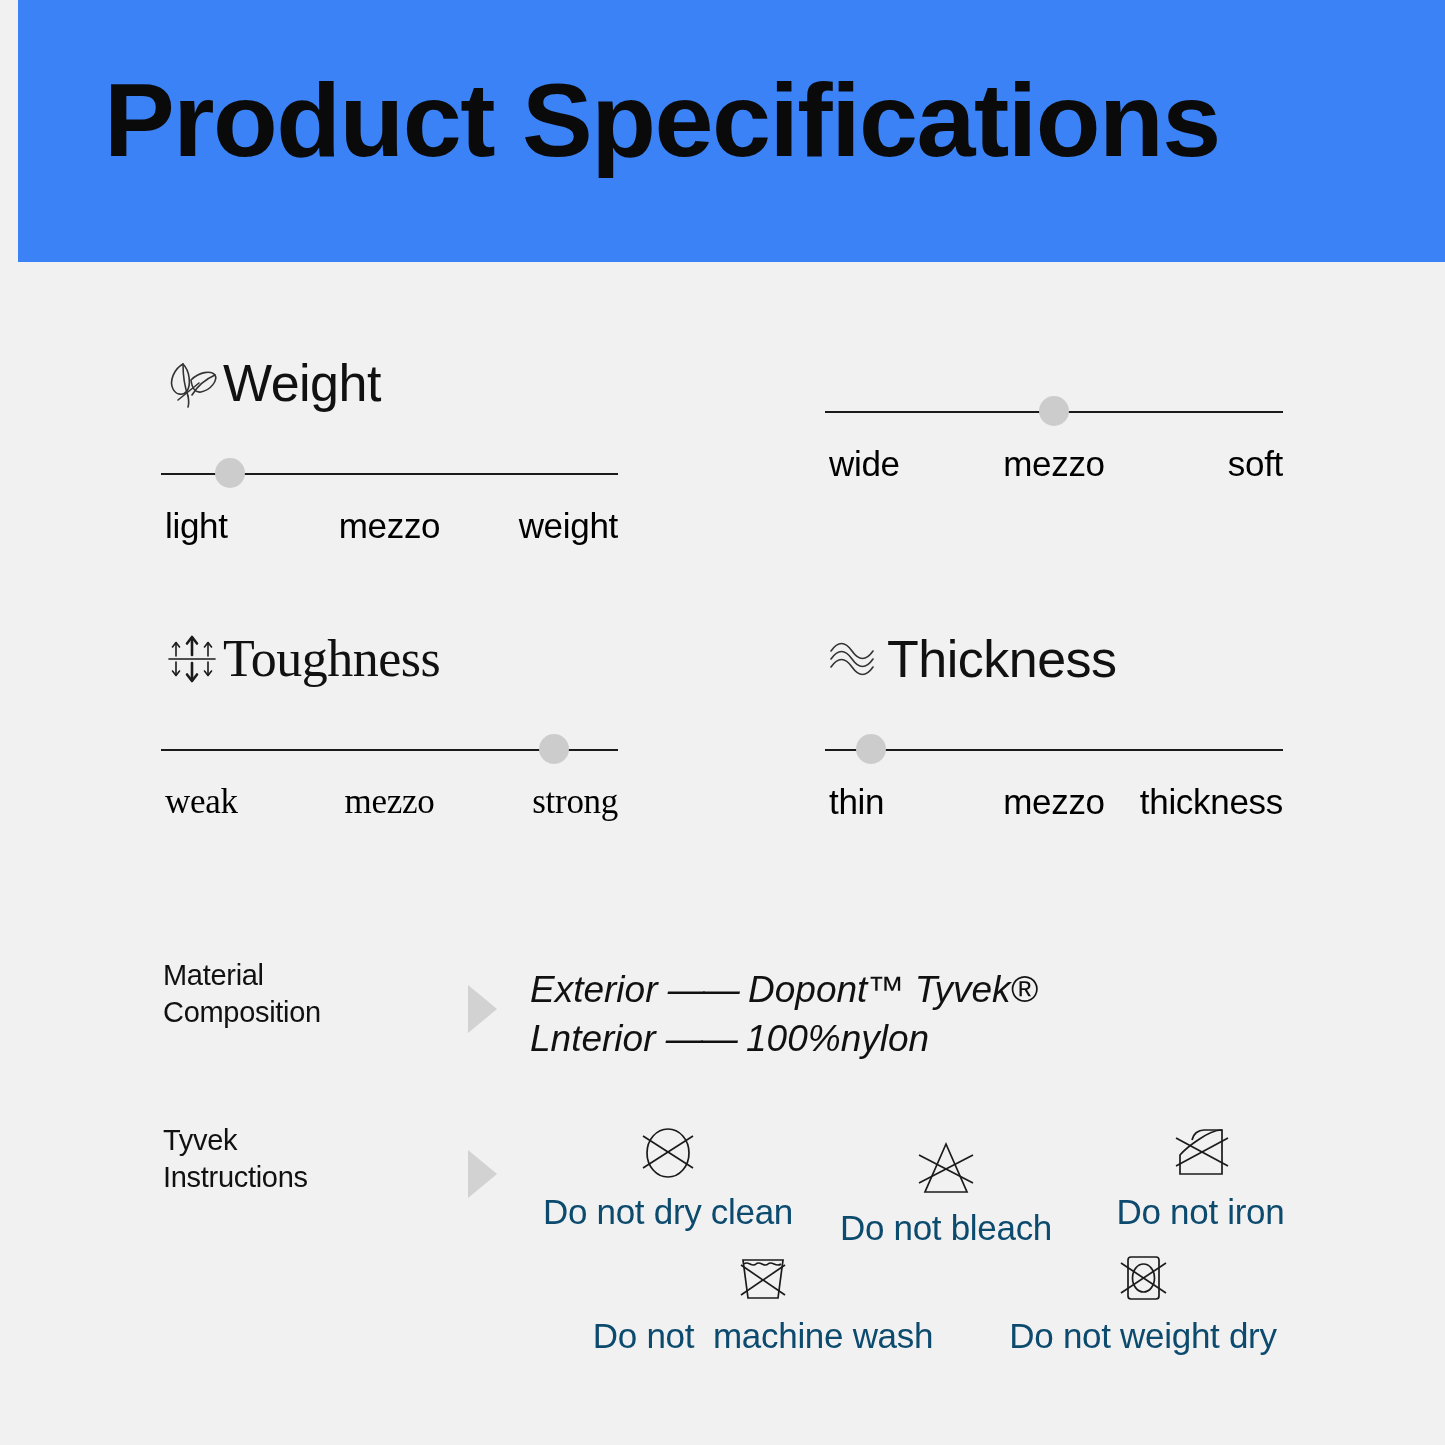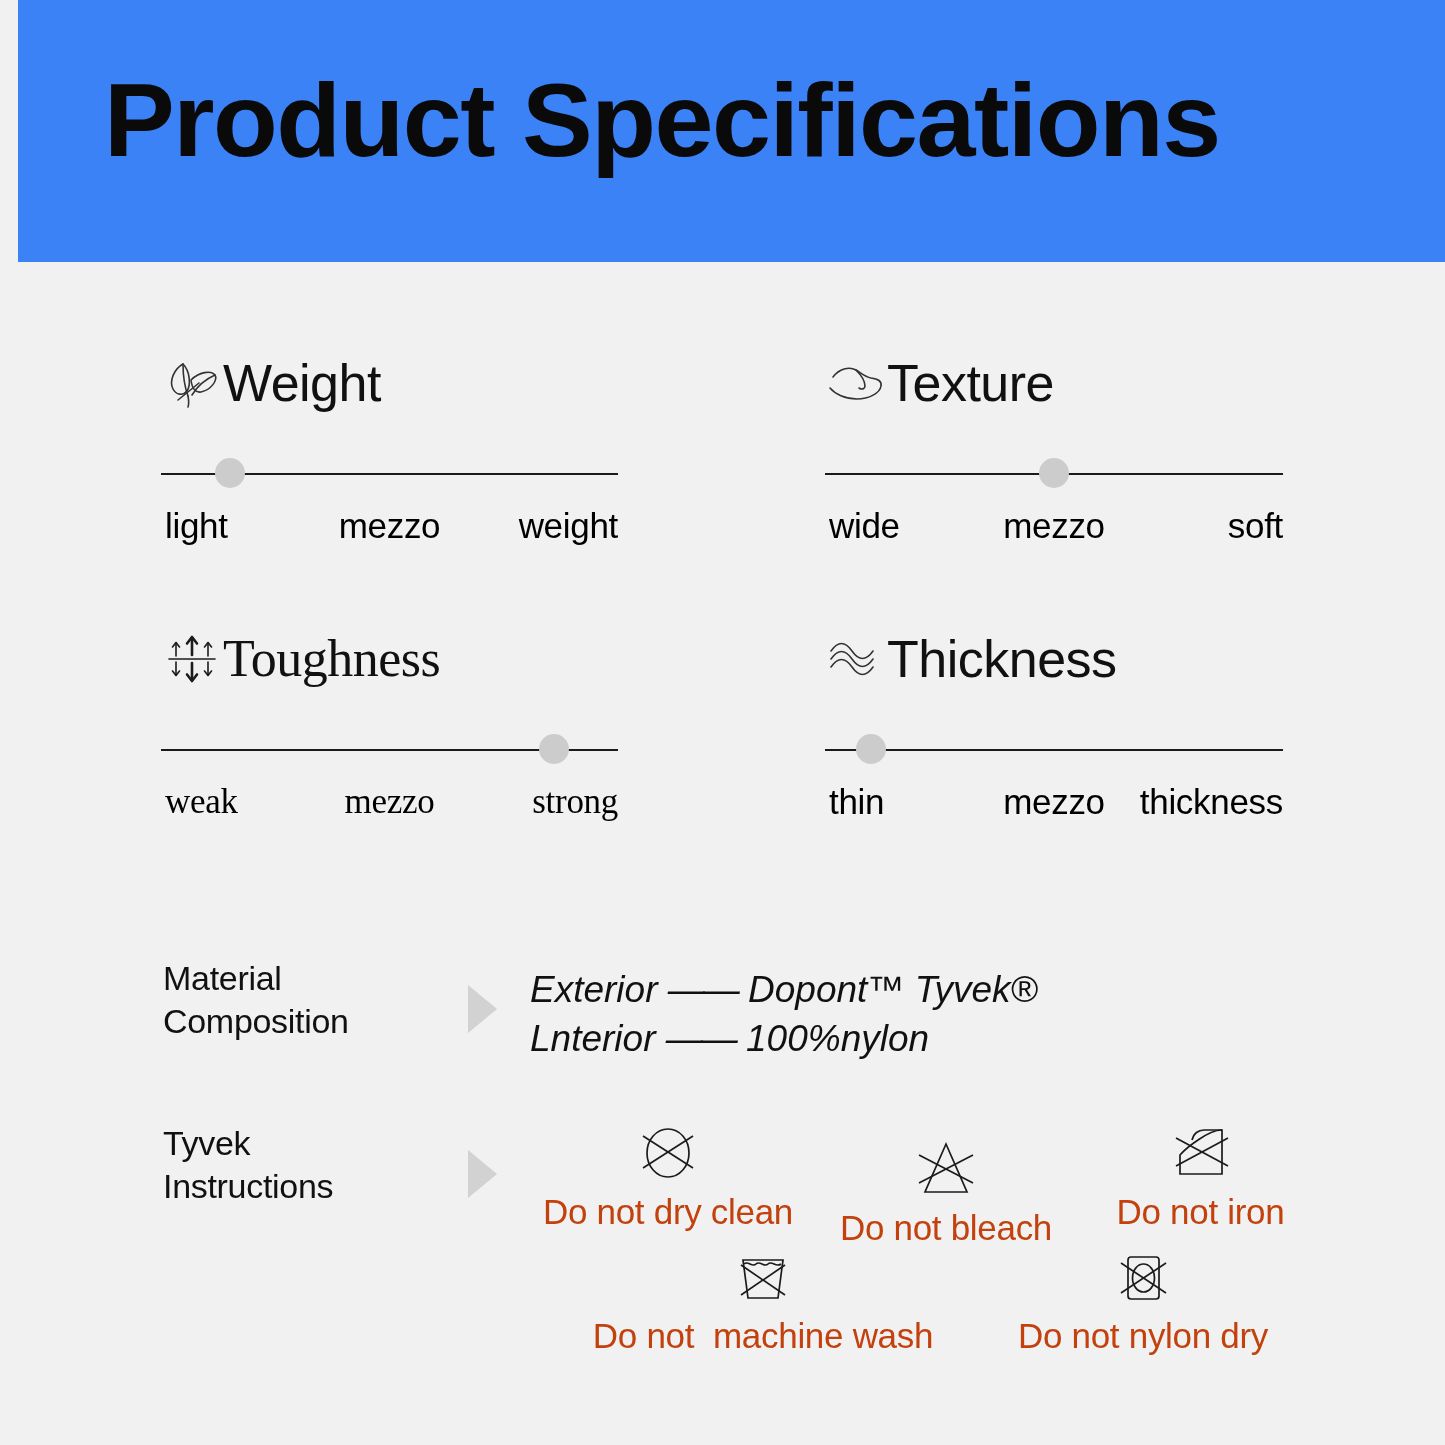--- a/index.html
+++ b/index.html
@@ -49,39 +49,39 @@
   }
   .scale span { position:absolute; top:0; white-space:nowrap; }
   .sc-left  { left:4px; }
   .sc-mid   { left:50%; transform:translateX(-50%); }
   .sc-right { right:0px; }
 
   
   .detail { position:absolute; }
   .detail-label {
     position:absolute; left:0; top:0;
-    font-size:34px; line-height:1.26; color:#111;
+    font-size:29px; line-height:1.26; color:#111;
     letter-spacing:-0.3px; white-space:nowrap;
   }
   .tri {
     position:absolute;
     width:0; height:0;
     border-top:24px solid transparent;
     border-bottom:24px solid transparent;
     border-left:29px solid #d2d2d2;
   }
   .mat-lines { position:absolute; font-size:37px; line-height:1.33; color:#111; }
   .mat-line { white-space:nowrap; }
   .dash { letter-spacing:-2px; }
 
   
   .care-item { position:absolute; text-align:center; }
   .care-sym { display:block; margin:0 auto; }
   .care-text {
-    margin-top:4px; font-size:35px; color:#c2410c;
+    margin-top:4px; font-size:35px; color:#0c4a6e;
     letter-spacing:-0.3px; white-space:pre;
   }
 </style>
 </head>
 <body>
 
 <div id="page">
 
   <div class="header">
     <div class="header-title">Product Specifications</div>
@@ -106,29 +106,20 @@
       <div class="slider-handle" id="h-weight" style="left: 15%;"></div>
     </div>
     <div class="scale">
       <span class="sc-left">light</span>
       <span class="sc-mid">mezzo</span>
       <span class="sc-right">weight</span>
     </div>
   </div>
 
   <div class="spec" style="left:825px; top:352px; width:458px;">
-    <div class="spec-head">
-      <span class="spec-icon">
-        <svg viewBox="0 0 62 56" width="62" height="56" fill="none" stroke="#333" stroke-width="1.6" stroke-linecap="round">
-          <path d="M8 22 C14 14, 24 11, 31 15 C36 18, 40 22, 46 23 C53 24, 57 26, 56 31 C55 38, 44 44, 32 44 C20 44, 10 39, 5 33"></path>
-          <path d="M31 15 C36 20, 40 26, 40 31 C40 34, 37 35, 34 33"></path>
-        </svg>
-      </span>
-      <span class="spec-title">Texture</span>
-    </div>
     <div class="slider">
       <div class="slider-track"></div>
       <div class="slider-handle" id="h-texture" style="left: 50%;"></div>
     </div>
     <div class="scale">
       <span class="sc-left">wide</span>
       <span class="sc-mid">mezzo</span>
       <span class="sc-right">soft</span>
     </div>
   </div>
@@ -267,17 +258,17 @@
 
     <div class="care-item" style="left:820px; top:126px; width:320px;">
       <span class="care-sym">
         <svg width="74" height="60" viewBox="0 0 74 60" fill="none" stroke="#1b1b1b" stroke-width="1.7">
           <rect x="22" y="9" width="31" height="42" rx="3"></rect>
           <ellipse cx="37.5" cy="30" rx="11" ry="14"></ellipse>
           <line x1="15" y1="15" x2="60" y2="45"></line>
           <line x1="60" y1="15" x2="15" y2="45"></line>
         </svg>
       </span>
-      <div class="care-text">Do not nylon dry</div>
+      <div class="care-text">Do not weight dry</div>
     </div>
   </div>
 
 </div>
 
 </body></html>

